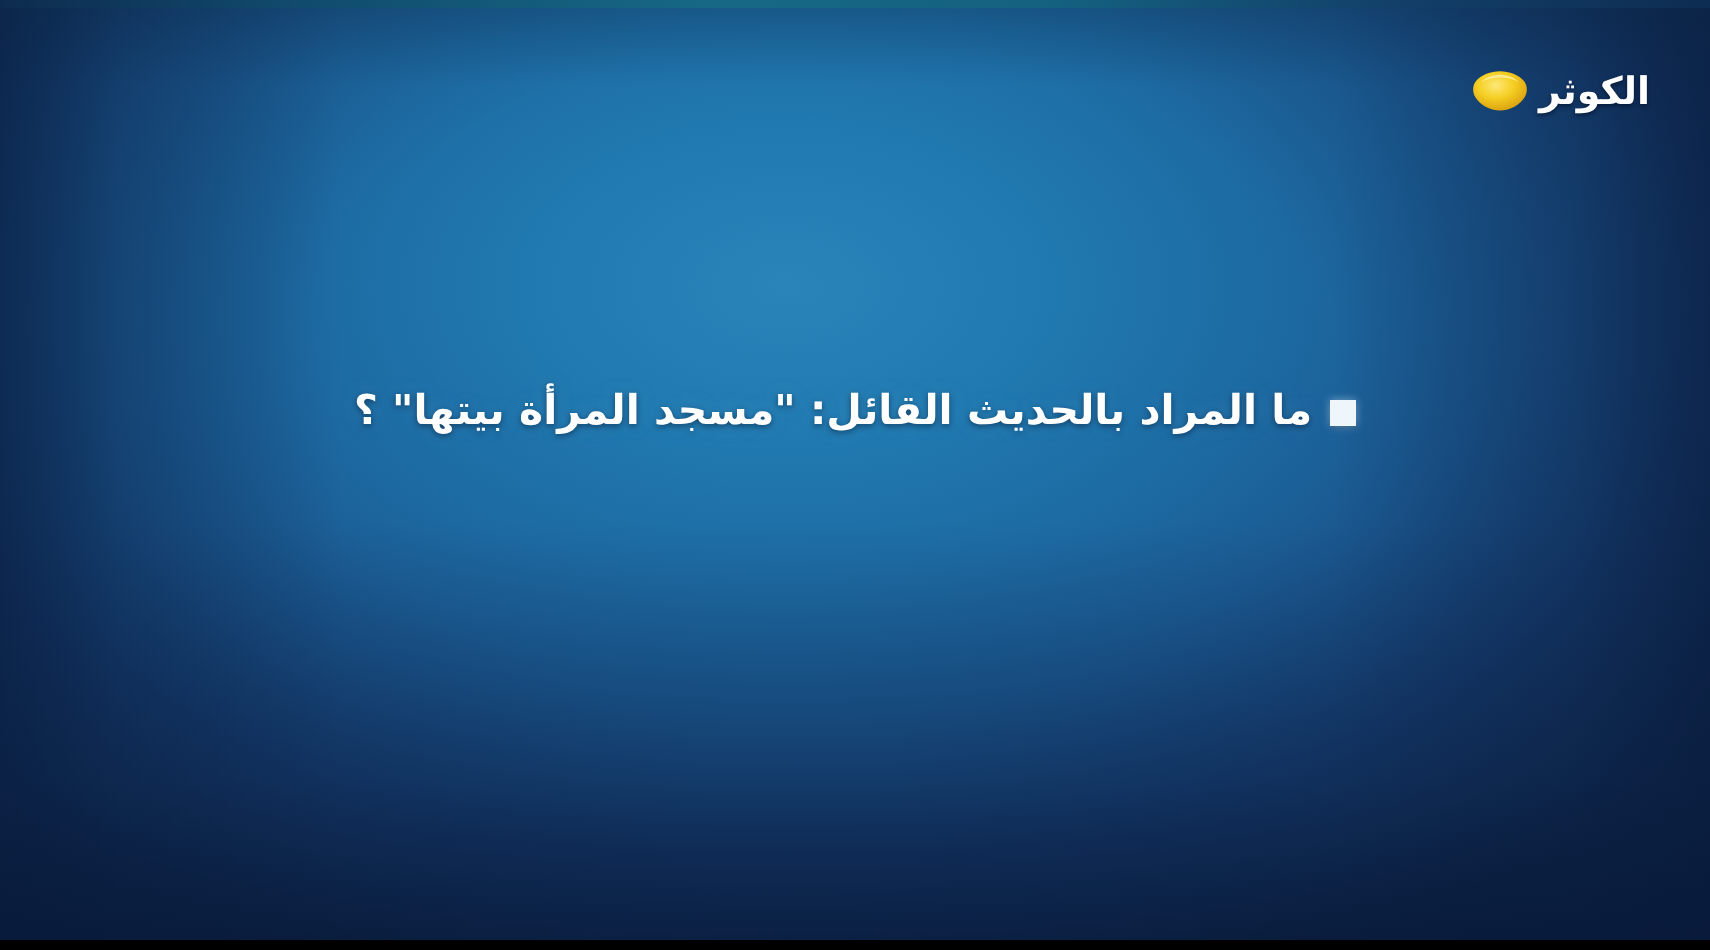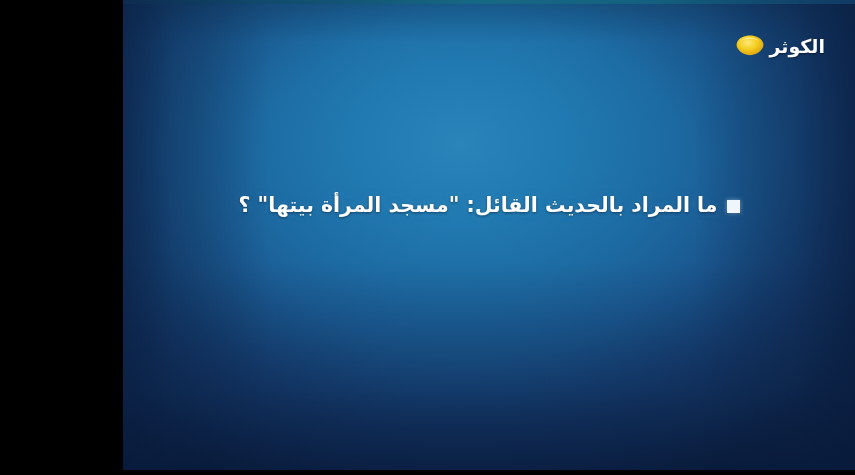--- a/index.html
+++ b/index.html
@@ -7,21 +7,21 @@
     margin: 0;
     padding: 0;
     background: #000;
   }
   body {
     font-family: "DejaVu Sans", "Liberation Sans", sans-serif;
   }
 
   #screen {
     position: relative;
-    width: 732px;
+    width: 855px;
     height: 475px;
     overflow: hidden;
     background: #701a75;
   }
 
   
   .bg-base {
     position: absolute;
     inset: 0;
     background:

